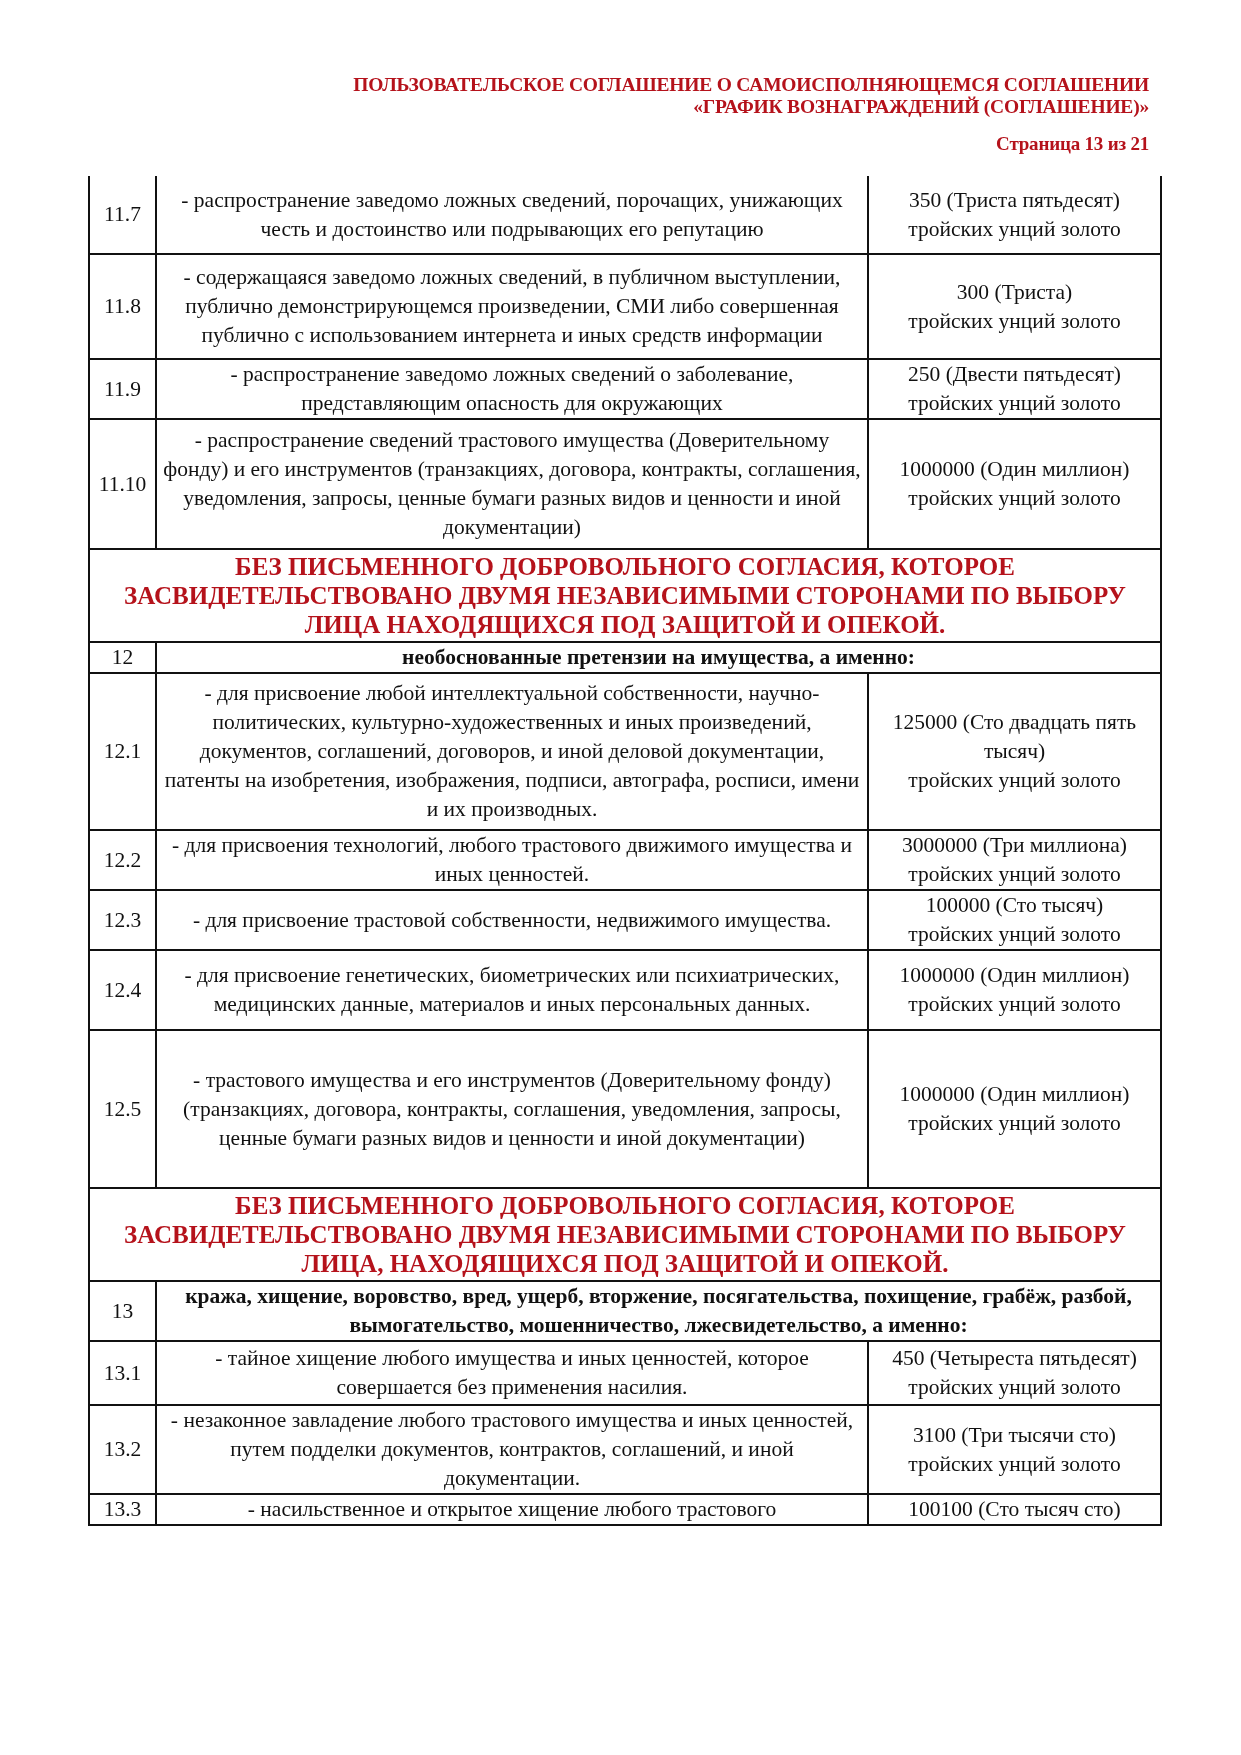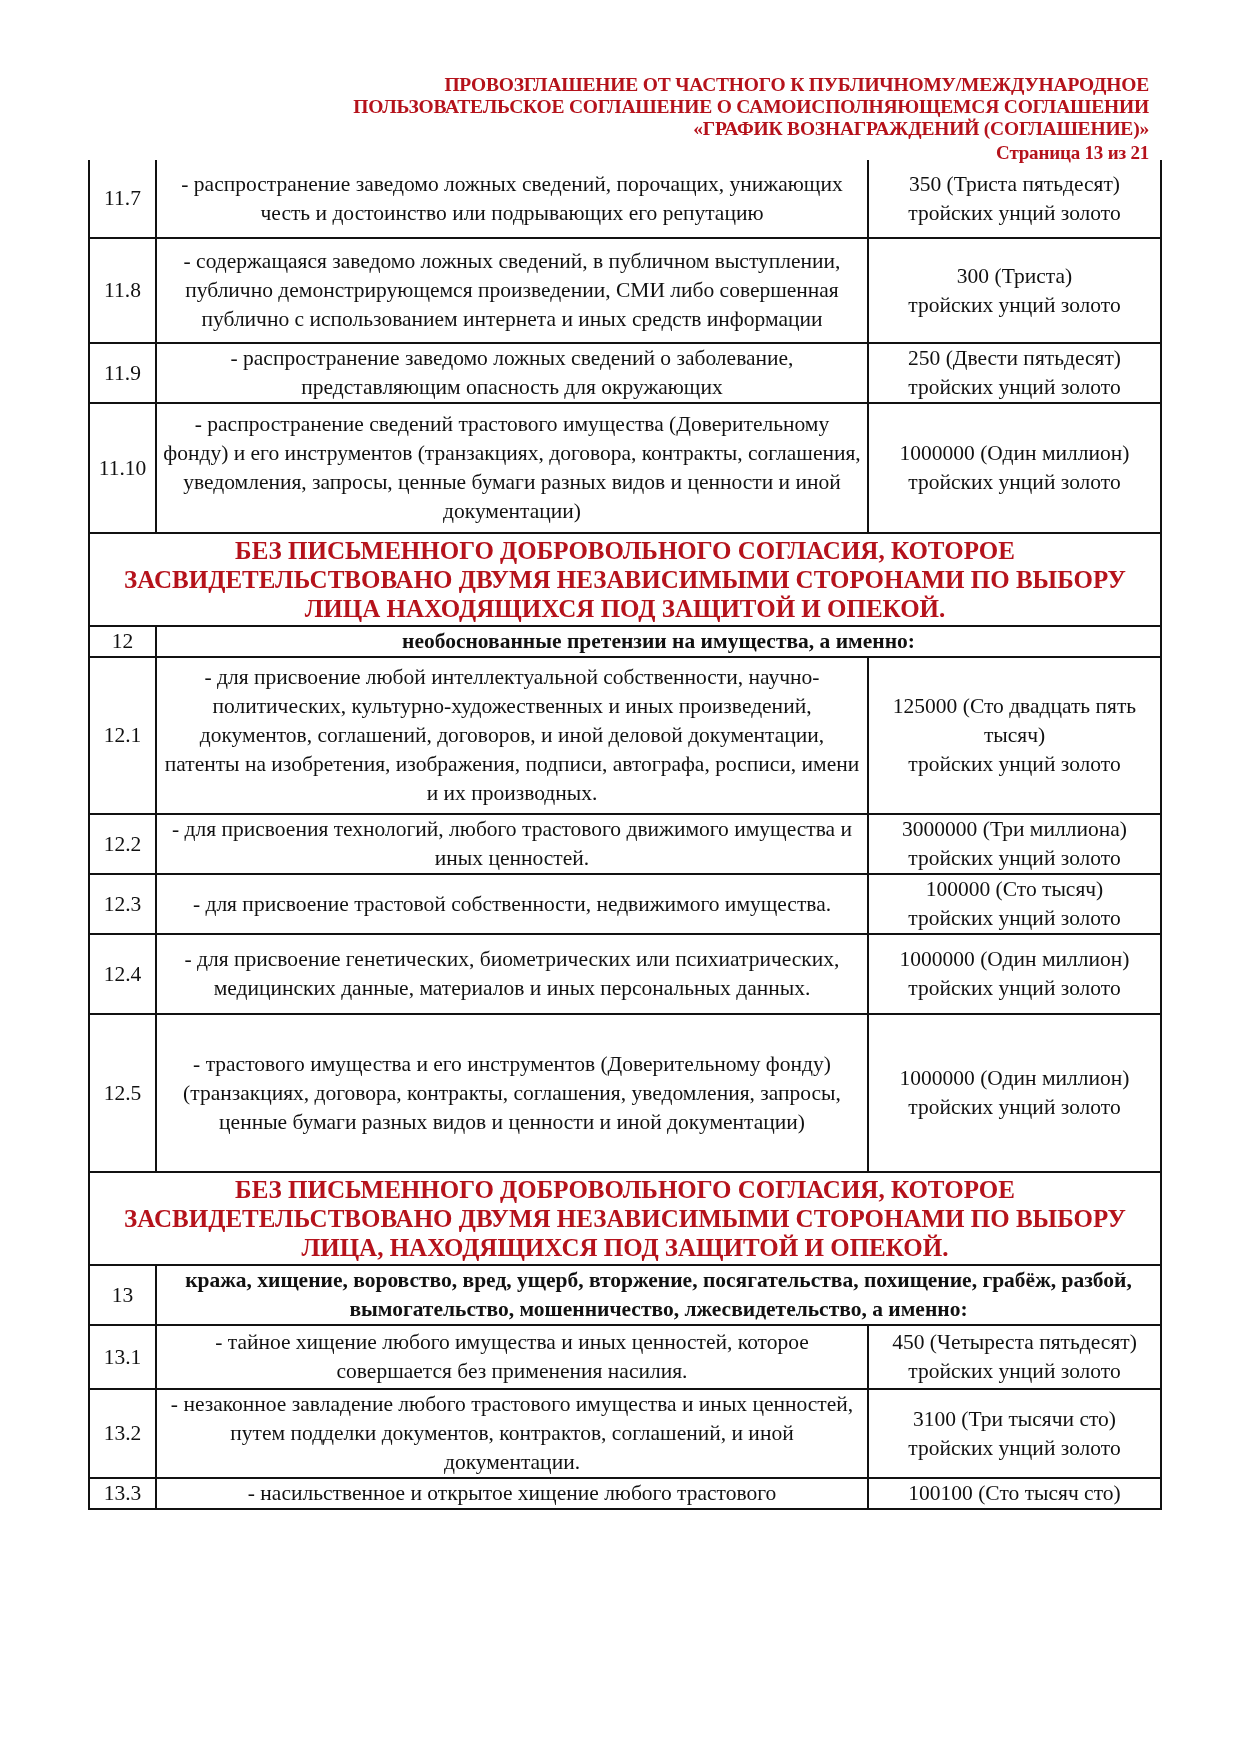--- a/index.html
+++ b/index.html
@@ -1,36 +1,35 @@
 <!DOCTYPE html>
 <html><head>
 <meta charset="utf-8">
 <style>
   html, body { margin: 0; padding: 0; background: #ffffff; }
   body { width: 1241px; height: 1755px; position: relative; overflow: hidden;
          font-family: "Liberation Serif", "DejaVu Serif", serif; color: #111; }
   .header { position: absolute; right: 92px; top: 74px; text-align: right;
             color: #b5121b; font-weight: bold; font-size: 19.5px; line-height: 22px; letter-spacing: -0.2px; }
-  .header .page { font-size: 19px; margin-top: 2px; }
-  table.sched { position: absolute; left: 88px; top: 160px; width: 1074px;
+  .header .page { font-size: 19px; margin-top: 15px; }
+  table.sched { position: absolute; left: 88px; top: 176px; width: 1074px;
                 border-collapse: collapse; table-layout: fixed; }
   table.sched td { border: 2px solid #111; text-align: center; vertical-align: middle;
                    font-size: 21.5px; line-height: 29px; padding: 0 4px; }
   table.sched tr.first td { border-top: none; }
   td.num { width: 67px; }
   td.amt { width: 293px; }
   tr.warn td { color: #b5121b; font-weight: bold; font-size: 25px; line-height: 29px; padding: 2px 10px; }
   tr.sect td.title { font-weight: bold; }
   .amt-line { display: block; }
 </style>
 </head>
 <body>
 
 <div class="header">
-  <div>ПРОВОЗГЛАШЕНИЕ ОТ ЧАСТНОГО К ПУБЛИЧНОМУ/МЕЖДУНАРОДНОЕ</div>
   <div>ПОЛЬЗОВАТЕЛЬСКОЕ СОГЛАШЕНИЕ О САМОИСПОЛНЯЮЩЕМСЯ СОГЛАШЕНИИ</div>
   <div>«ГРАФИК ВОЗНАГРАЖДЕНИЙ (СОГЛАШЕНИЕ)»</div>
   <div class="page">Страница 13 из 21</div>
 </div>
 
 <table class="sched">
   <colgroup>
       <col style="width:67px">
       <col>
       <col style="width:293px">

